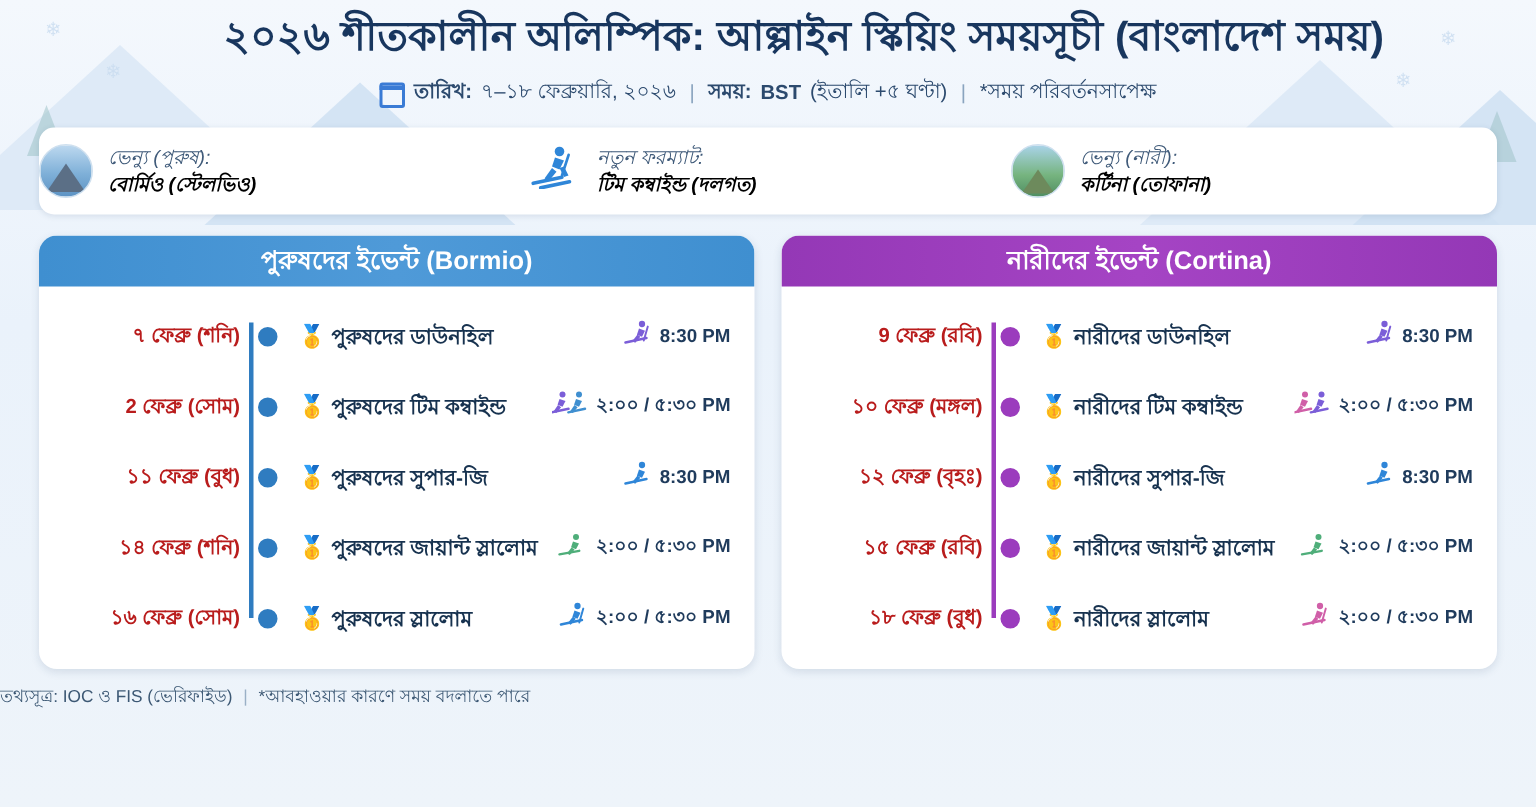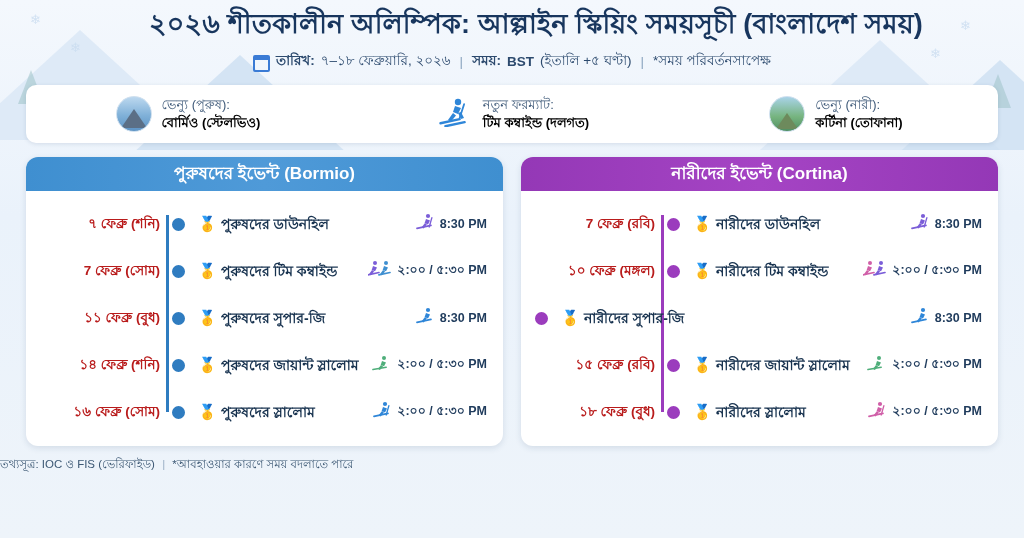--- a/index.html
+++ b/index.html
@@ -107,22 +107,23 @@
     border-radius: 10px;
     box-shadow: 0 1px 4px rgba(30,60,100,.13);
     height: 58px;
     display: flex;
     align-items: center;
   }
   .info-cell {
     flex: 1;
     display: flex;
     align-items: center;
-    justify-content: center;
+    justify-content: flex-start;
     gap: 10px;
+    font-style: italic;
   }
   .badge-circle {
     width: 34px; height: 34px;
     border-radius: 50%;
     overflow: hidden;
     position: relative;
     flex: none;
     border: 1px solid #cfe0ef;
   }
   .badge-circle.men {
@@ -359,21 +360,21 @@
                     <rect x="1" y="13" width="16" height="1.7" rx=".85" transform="rotate(-12 9 14)"></rect>
                     <rect x="15" y="4" width="1.3" height="11" rx=".65" transform="rotate(16 16 9)"></rect>
                   </g>
                 </svg>
             </span>
             <span class="time">8:30 PM</span>
           </div>
         </div>
 
         <div class="row">
-          <div class="date">7 ফেব্রু (সোম)</div>
+          <div class="date">2 ফেব্রু (সোম)</div>
           <div class="dot men"></div>
           <div class="medal">🥇</div>
           <div class="event">পুরুষদের টিম কম্বাইন্ড</div>
           <div class="time-wrap">
             <span>
               <svg width="24" height="18" viewBox="0 0 24 18">
                   <g fill="#7b5ed8">
                     <circle cx="7" cy="3" r="2"></circle>
                     <path d="M5 6 l4 1.4 -2 3.8 -3.3-1.3z"></path>
                     <path d="M4 10 l-3 4.3 1.9 1 3.2-3.8z"></path>
@@ -454,21 +455,21 @@
 
       </div>
     </div>
 
     <div class="col">
       <div class="col-head women">নারীদের ইভেন্ট (Cortina)</div>
       <div class="timeline">
         <div class="spine women"></div>
 
         <div class="row">
-          <div class="date">7 ফেব্রু (রবি)</div>
+          <div class="date">9 ফেব্রু (রবি)</div>
           <div class="dot women"></div>
           <div class="medal">🥇</div>
           <div class="event">নারীদের ডাউনহিল</div>
           <div class="time-wrap">
             <span>
               <svg width="20" height="18" viewBox="0 0 20 18">
                   <g fill="#7b5ed8">
                     <circle cx="13" cy="3" r="2.1"></circle>
                     <path d="M11 6 l4 1.5 -2 4 -3.4-1.4z"></path>
                     <path d="M10 10 l-3.5 4.5 2 1 3.4-4z"></path>
@@ -501,20 +502,21 @@
                     <path d="M15 10 l-3 4.3 1.9 1 3.2-3.8z"></path>
                     <rect x="10" y="13" width="13" height="1.6" rx=".8" transform="rotate(-12 16 14)"></rect>
                   </g>
                 </svg>
             </span>
             <span class="time">২:০০ / ৫:৩০ PM</span>
           </div>
         </div>
 
         <div class="row">
+          <div class="date">১২ ফেব্রু (বৃহঃ)</div>
           <div class="dot women"></div>
           <div class="medal">🥇</div>
           <div class="event">নারীদের সুপার-জি</div>
           <div class="time-wrap">
             <span>
               <svg width="20" height="18" viewBox="0 0 20 18">
                   <g fill="#2f86d8">
                     <circle cx="13" cy="3" r="2.1"></circle>
                     <path d="M11 6 l4 1.5 -2 4 -3.4-1.4z"></path>
                     <path d="M10 10 l-3.5 4.5 2 1 3.4-4z"></path>

